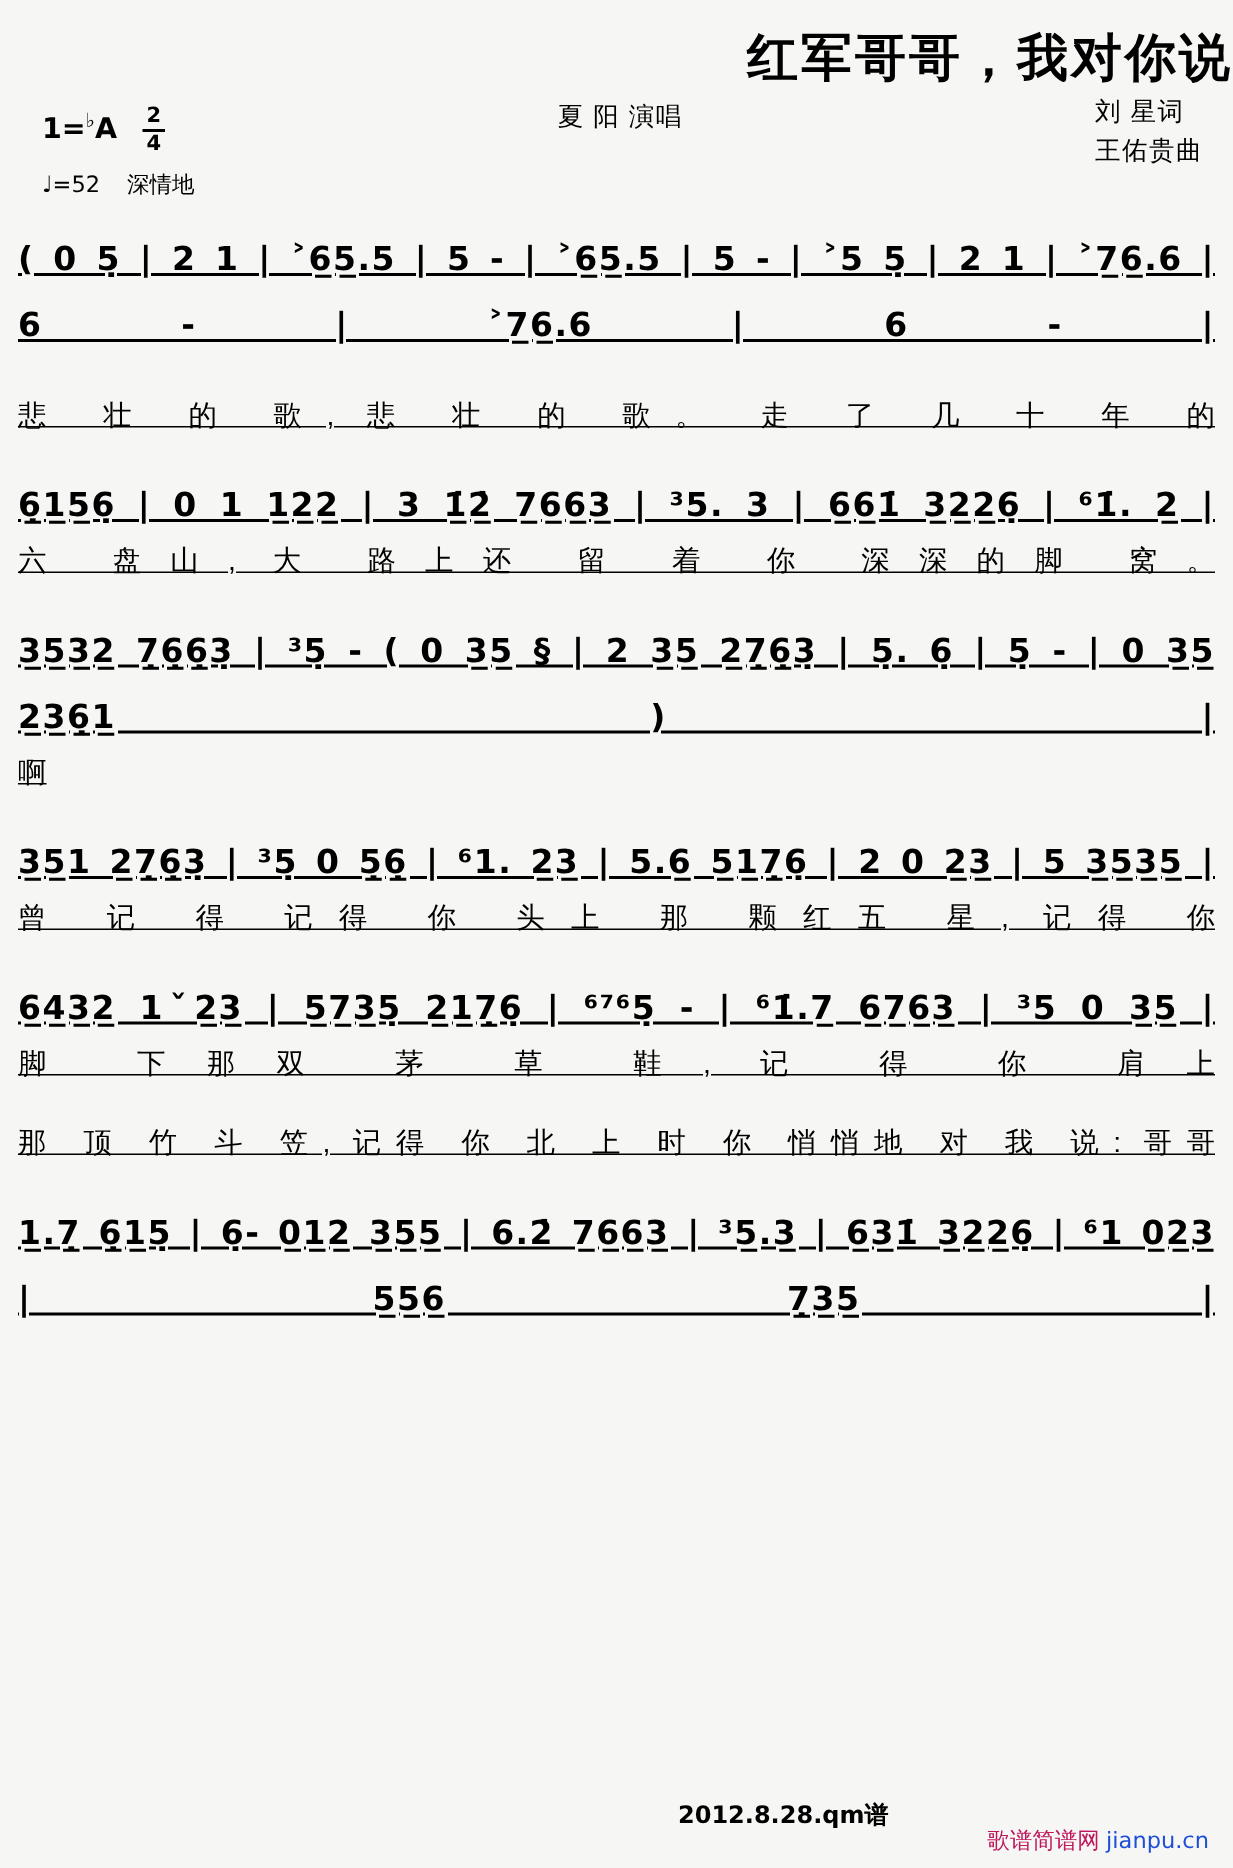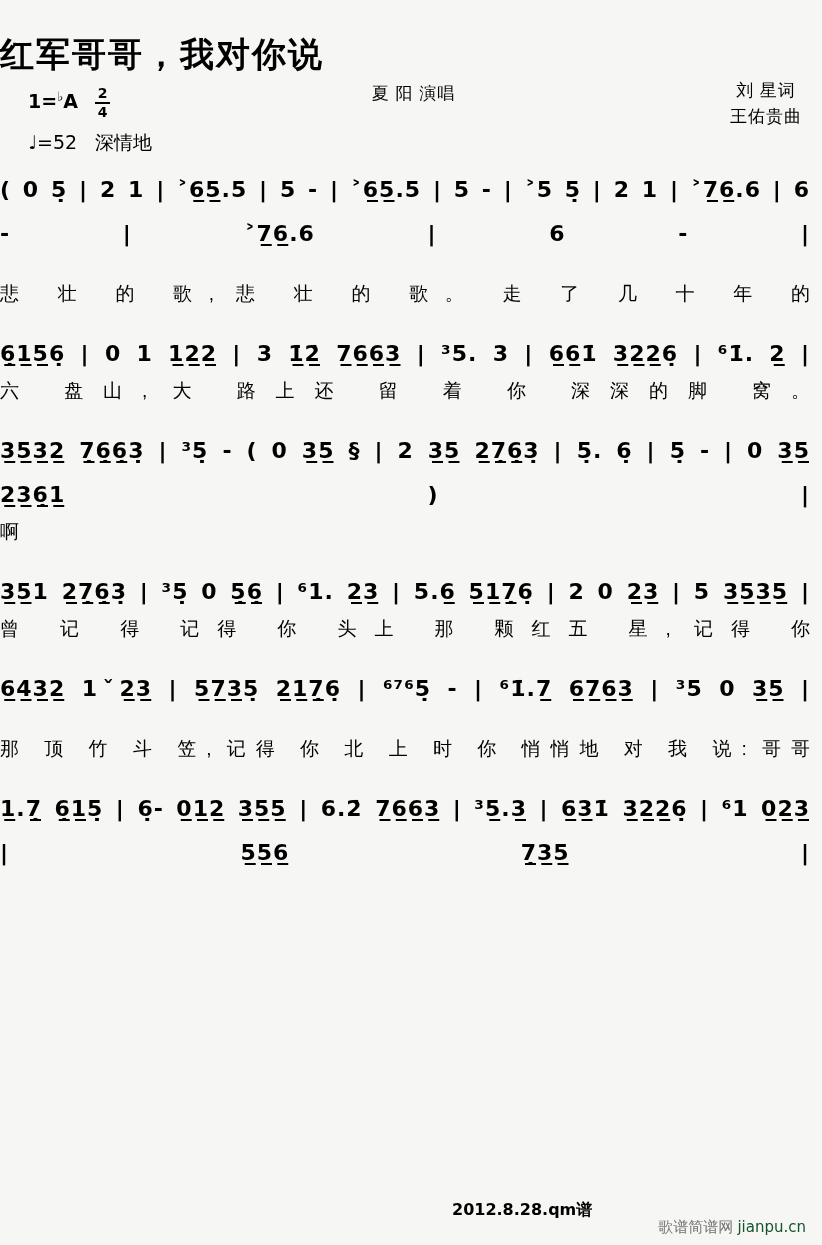--- a/index.html
+++ b/index.html
@@ -5,56 +5,56 @@
   html,body{margin:0;padding:0;}
   body{
     width:822px;height:1245px;
     background:#f6f6f4;
     color:#000;
     font-family:"Liberation Sans", sans-serif;
     position:relative;
     overflow:hidden;
   }
   .title{
-    text-align:left;
+    text-align:right;
     font-size:34px;
     font-weight:bold;
     letter-spacing:2px;
-    padding-top:32px;
+    padding-top:16px;
     height:46px;
   }
   .meta{position:relative;height:86px;margin:0 16px;}
   .keysig{
     position:absolute;left:12px;top:8px;
     font-size:19px;font-weight:bold;
     font-family:"DejaVu Sans", sans-serif;
   }
   .keysig sup{font-size:13px;}
   .frac{
     display:inline-flex;flex-direction:column;align-items:center;
     vertical-align:middle;margin-left:10px;
     font-size:14px;line-height:1.05;font-weight:bold;
   }
   .frac .num{border-bottom:2px solid #000;padding:0 3px 1px;}
   .frac .den{padding-top:1px;}
   .tempo{
     position:absolute;left:12px;top:52px;
-    font-size:19px;
+    font-size:15px;
     font-family:"DejaVu Sans", sans-serif;
   }
   .tempo .expr{margin-left:18px;font-family:"Liberation Sans",sans-serif;}
   .performer{
     position:absolute;left:5px;right:0;top:4px;
     text-align:center;font-size:17px;letter-spacing:1px;
   }
   .credits{
     position:absolute;right:4px;top:0;
-    text-align:center;font-size:17px;line-height:1.55;letter-spacing:1px;
+    text-align:left;font-size:17px;line-height:1.55;letter-spacing:1px;
   }
-  .score{margin:4px 12px 0 0;}
+  .score{margin:4px 12px 0 12px;text-decoration:underline;}
   .line{margin-bottom:23px;}
   .notes{
     font-family:"DejaVu Sans", sans-serif;
     font-weight:bold;
     font-size:22px;
     line-height:44px;
     letter-spacing:1px;
     word-spacing:3px;
     text-align:justify;
     -moz-text-align-last:justify;
@@ -71,22 +71,22 @@
   .lyrics.single{text-align:left;text-align-last:left;}
   .footer-date{
     position:absolute;left:452px;top:1200px;
     font-size:16px;font-weight:bold;
     font-family:"DejaVu Sans", sans-serif;
   }
   .watermark{
     position:absolute;right:16px;top:1218px;
     font-size:15px;
   }
-  .wm-site{color:#737373;}
-  .wm-domain{color:#14532d;font-family:"DejaVu Sans",sans-serif;}
+  .wm-site{color:#be185d;}
+  .wm-domain{color:#1d4ed8;font-family:"DejaVu Sans",sans-serif;}
 </style>
 </head>
 <body>
 
 <div>
 
   <div class="title">红军哥哥，我对你说</div>
 
   <div class="meta">
     <div class="keysig">
@@ -127,20 +127,21 @@
       <div class="lyrics single">啊</div>
     </div>
 
     <div class="line">
       <div class="notes">3̲5̲1 2̲7̲̣6̲̣3̣ | ³5̣ 0 5̲̣6̲̣ | ⁶1. 2̲3̲ | 5.6̲ 5̲1̲7̲̣6̣ | 2 0 2̲3̲ | 5 3̲5̲3̲5̲ |</div>
       <div class="lyrics">曾 记 得 记得 你 头上 那 颗红五 星, 记得 你</div>
     </div>
 
     <div class="line">
       <div class="notes">6̲4̲3̲2̲ 1ˇ2̲3̲ | 5̲7̲3̲5̣ 2̲1̲7̲̣6̣ | ⁶⁷⁶5̣ - | ⁶1̇.7̲ 6̲7̲6̲3̲ | ³5 0 3̲5̲ |</div>
+      <div class="lyrics">脚 下那双 茅 草 鞋, 记 得 你 肩上</div>
     </div>
 
     <div class="line">
       <div class="lyrics">那 顶 竹 斗 笠, 记得 你 北 上 时 你 悄悄地 对 我 说: 哥哥</div>
     </div>
 
     <div class="line">
       <div class="notes">1̲.7̲̣ 6̲̣1̲5̣ | 6̣- 0̲1̲2̲ 3̲5̲5̲ | 6.2̇ 7̲6̲6̲3̲ | ³5̲.3̲ | 6̲3̲1̇ 3̲2̲2̲6̣ | ⁶1 0̲2̲3̲ | 5̲5̲6̲ 7̲̣3̲5̲ |</div>
     </div>
 

